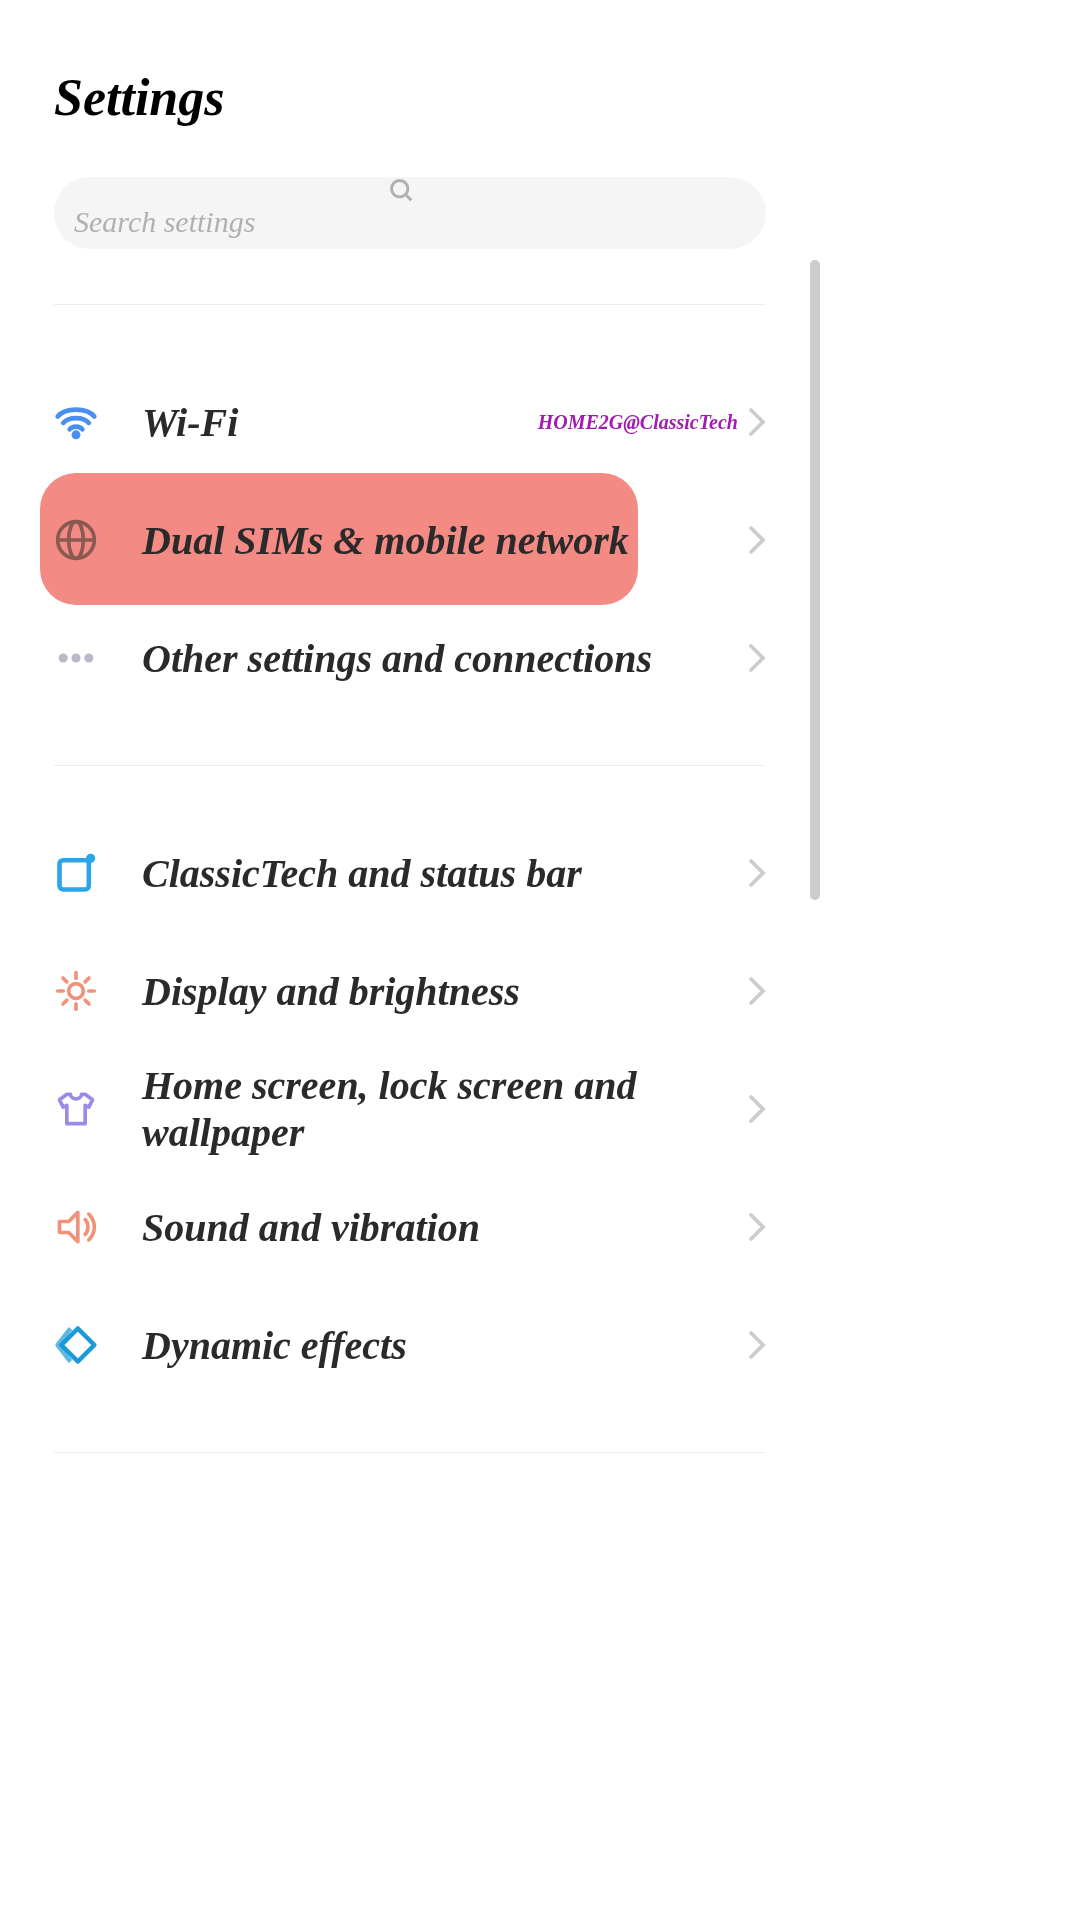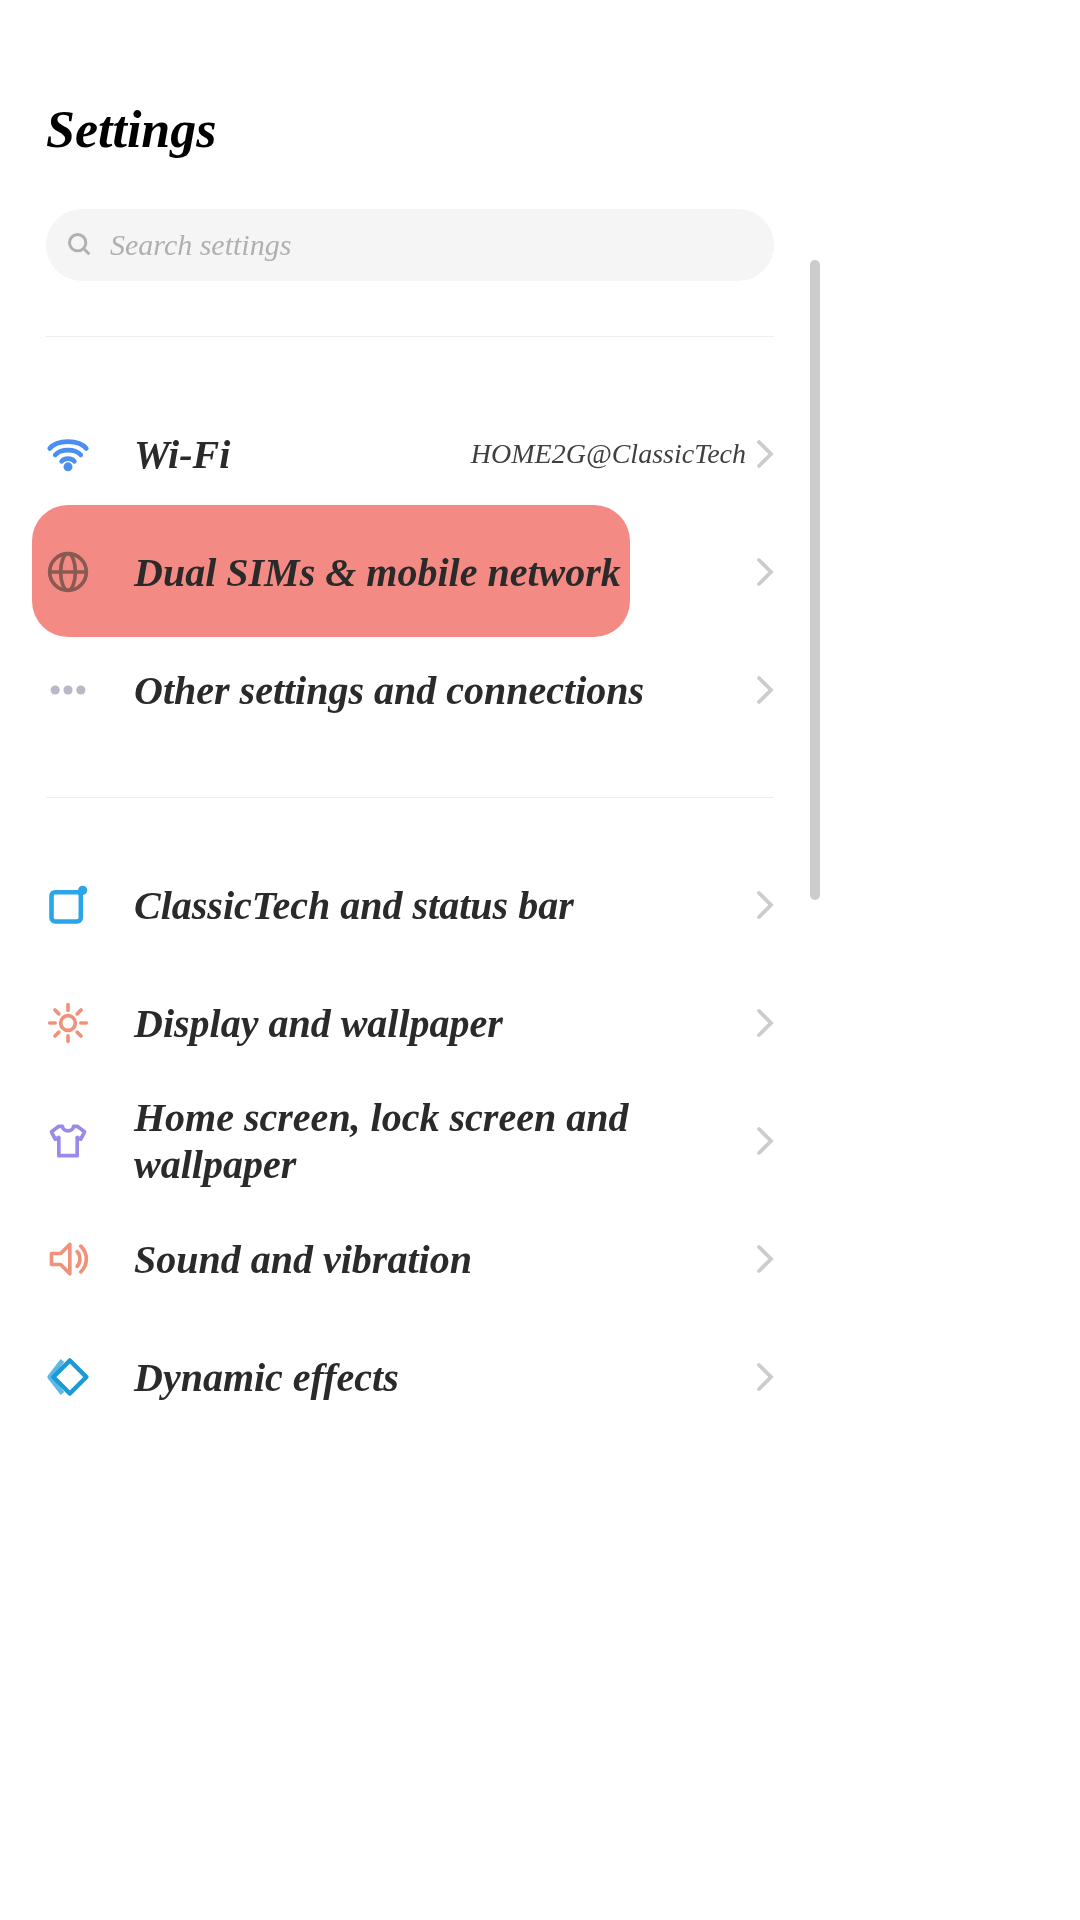--- a/index.html
+++ b/index.html
@@ -9,38 +9,38 @@
     }
     body {
       font-family: Georgia, 'Times New Roman', serif;
       background: #ffffff;
       width: 820px;
       height: 1456px;
       overflow: hidden;
       position: relative;
     }
     .container {
-      padding: 0;
-      margin-top: 40px;
+      padding: 8px;
     }
     .page-title {
       font-size: 52px;
       font-weight: 700;
       font-style: italic;
       color: #000;
       padding: 60px 46px 30px 46px;
     }
     .search-box {
       margin: 20px 46px 0 46px;
       background: #f5f5f5;
       border-radius: 36px;
       height: 72px;
       display: flex;
       align-items: center;
       padding: 0 20px;
+      flex-direction: column;
     }
     .search-icon {
       width: 28px;
       height: 28px;
       margin-right: 16px;
       flex-shrink: 0;
     }
     .search-input {
       border: none;
       background: transparent;
@@ -95,25 +95,26 @@
     .item-label {
       font-size: 40px;
       font-weight: 600;
       font-style: italic;
       color: #2a2a2a;
       margin-left: 44px;
       flex: 1;
       z-index: 1;
     }
     .item-value {
-      font-size: 28px;
+      font-size: 20px;
       font-style: italic;
-      color: #404040;
+      color: #a21caf;
       margin-right: 10px;
       z-index: 1;
+      font-weight: bold;
     }
     .chevron {
       width: 18px;
       height: 30px;
       flex-shrink: 0;
       z-index: 1;
     }
     .section-gap {
       height: 1px;
       background: #eeeeee;
@@ -231,21 +232,21 @@
           <line x1="12" y1="2" x2="12" y2="5"></line>
           <line x1="12" y1="19" x2="12" y2="22"></line>
           <line x1="2" y1="12" x2="5" y2="12"></line>
           <line x1="19" y1="12" x2="22" y2="12"></line>
           <line x1="4.9" y1="4.9" x2="7" y2="7"></line>
           <line x1="17" y1="17" x2="19.1" y2="19.1"></line>
           <line x1="4.9" y1="19.1" x2="7" y2="17"></line>
           <line x1="17" y1="7" x2="19.1" y2="4.9"></line>
         </svg>
       </span>
-      <span class="item-label">Display and wallpaper</span>
+      <span class="item-label">Display and brightness</span>
       <span class="chevron">
         <svg viewBox="0 0 12 20" fill="none" stroke="#cccccc" stroke-width="2.5" stroke-linecap="round">
           <path d="M2 2 L10 10 L2 18"></path>
         </svg>
       </span>
     </div>
 
     <div class="list-item">
       <span class="item-icon">
         <svg viewBox="0 0 24 24" fill="none" stroke="#9a8aea" stroke-width="2" stroke-linejoin="round">

